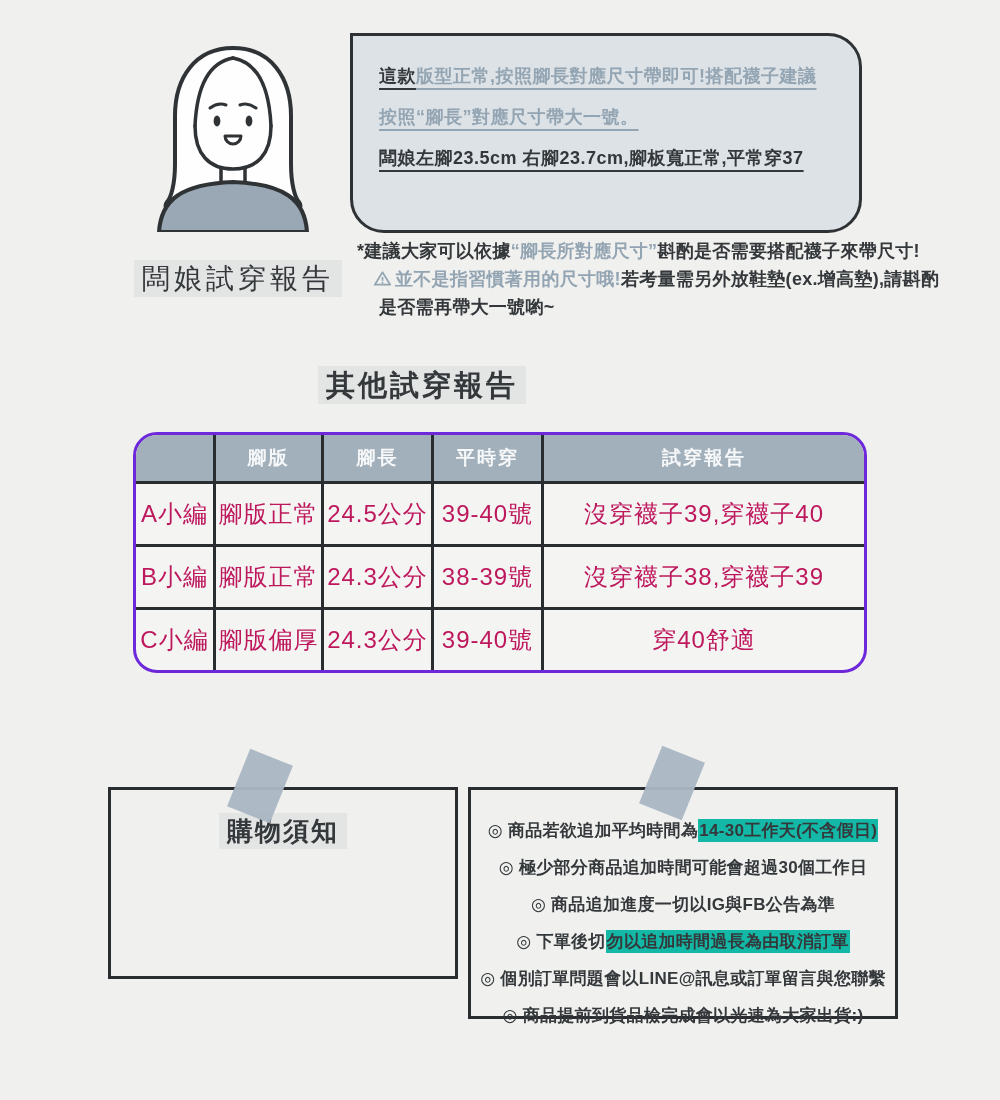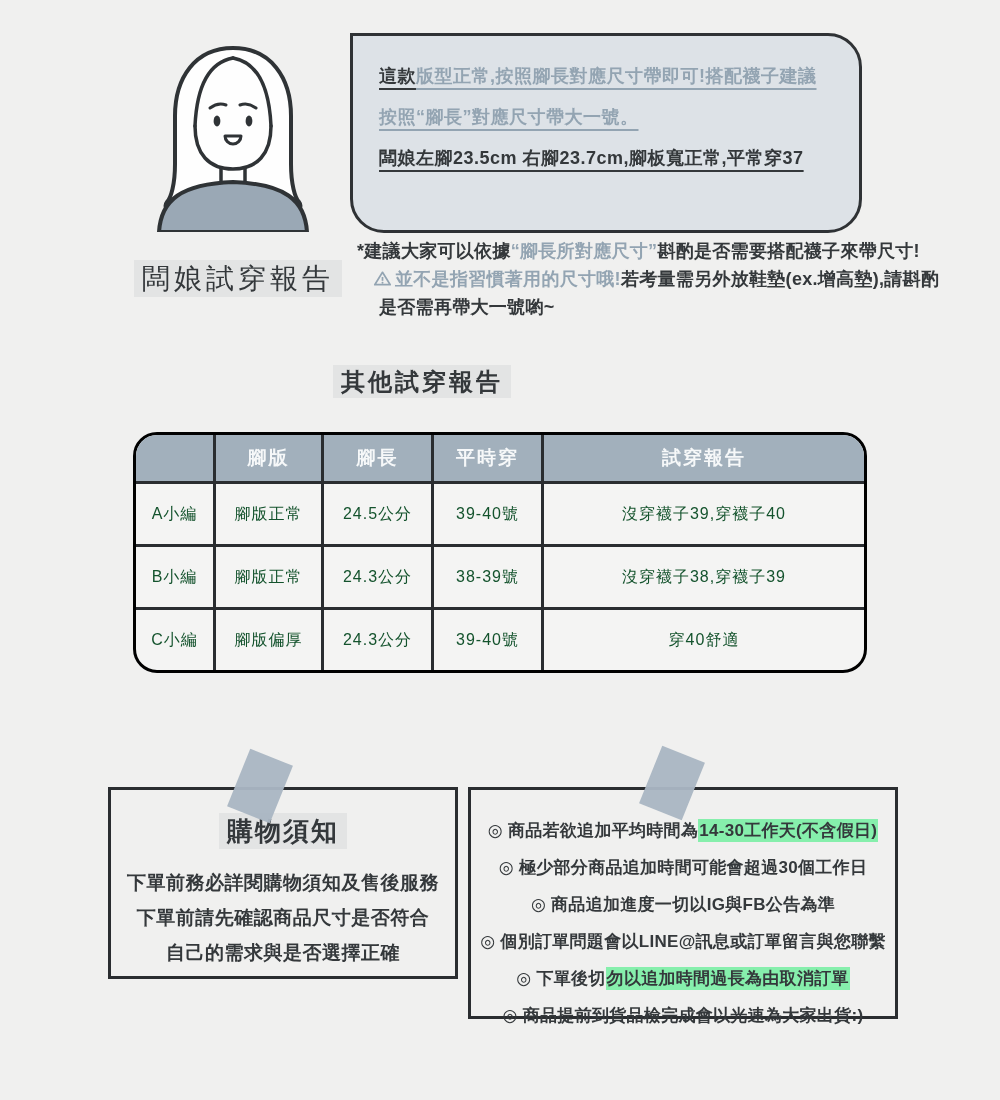--- a/index.html
+++ b/index.html
@@ -38,37 +38,37 @@
   .footnote { position:absolute; left:357px; top:237px; width:600px; }
   .footnote p { margin:0; font-size:18px; font-weight:bold; line-height:28px;
     letter-spacing:0.3px; white-space:nowrap; color:#34383b; }
   .footnote .ind1 { margin-left:16px; }
   .footnote .ind2 { margin-left:22px; }
   .warn-icon { position:relative; top:2px; margin-right:3px; }
 
   
   .section-title {
     position:absolute; left:0; top:366px; width:844px; text-align:center;
-    font-size:24px; font-weight:bold; letter-spacing:3px; color:#34383b;
+    font-size:29px; font-weight:bold; letter-spacing:3px; color:#34383b;
   }
 
   
   .table-wrap {
     position:absolute; left:133px; top:432px; width:734px; box-sizing:border-box;
-    border:3px solid #000000; border-radius:24px; overflow:hidden; background:#f4f4f3;
+    border:3px solid #6d28d9; border-radius:24px; overflow:hidden; background:#f4f4f3;
   }
   table.ft { width:100%; border-collapse:separate; border-spacing:0; table-layout:fixed; }
   table.ft th, table.ft td { text-align:center; vertical-align:middle; }
   table.ft th {
     background:#a2b0bc; color:#f6f8f9; font-size:19px; font-weight:bold;
     letter-spacing:2px; height:44px;
     border-bottom:3px solid #2a2d30; border-right:3px solid #2a2d30;
   }
   table.ft td {
-    color:#14532d; font-size:16px; letter-spacing:1px; height:58px;
+    color:#be185d; font-size:24px; letter-spacing:1px; height:58px;
     border-bottom:3px solid #2a2d30; border-right:3px solid #2a2d30;
   }
   table.ft th:last-child, table.ft td:last-child { border-right:none;margin-top:42px; }
   table.ft tr:last-child td { border-bottom:none; }
 
   
   .notice-box {
     position:absolute; left:108px; top:787px; width:350px; height:192px;
     box-sizing:border-box; border:3px solid #2a2d30; text-align:center;
   }
@@ -77,21 +77,21 @@
   .notice-lines p { margin:0; font-size:19px; font-weight:bold; line-height:35px;
     letter-spacing:0.5px; color:#34383b; white-space:nowrap; }
 
   .info-box {
     position:absolute; left:468px; top:787px; width:430px; height:232px;
     box-sizing:border-box; border:3px solid #2a2d30; text-align:center;
     padding-top:22px;
   }
   .info-box p { margin:0; font-size:17px; font-weight:bold; line-height:37px;
     letter-spacing:0.3px; color:#34383b; white-space:nowrap; }
-  .info-hl { background:#86efac; padding:2px 1px; }
+  .info-hl { background:#14b8a6; padding:2px 1px; }
   .info-hl:empty { display:none; }
 
   .tape {
     position:absolute; width:46px; height:62px; background:#aab6c3; opacity:0.96;
   }
   .tape-left  { left:237px; top:755px; transform:rotate(22deg); }
   .tape-right { left:649px; top:752px; transform:rotate(22deg); }
 </style>
 </head>
 <body>
@@ -187,32 +187,27 @@
           <td>穿40舒適</td>
         </tr>
       </tbody>
     </table>
   </div>
 
   <div class="notice-box">
     <div class="notice-title">
       <span class="hl-bg">購物須知</span>
     </div>
-    <div class="notice-lines">
-      <p>下單前務必詳閱購物須知及售後服務</p>
-      <p>下單前請先確認商品尺寸是否符合</p>
-      <p>自己的需求與是否選擇正確</p>
-    </div>
   </div>
 
   <div class="info-box">
     <p><span>◎ 商品若欲追加平均時間為</span><span class="info-hl">14-30工作天(不含假日)</span></p>
     <p><span>◎ 極少部分商品追加時間可能會超過30個工作日</span></p>
     <p><span>◎ 商品追加進度一切以IG與FB公告為準</span></p>
+    <p><span>◎ 下單後切</span><span class="info-hl">勿以追加時間過長為由取消訂單</span></p>
     <p><span>◎ 個別訂單問題會以LINE@訊息或訂單留言與您聯繫</span></p>
-    <p><span>◎ 下單後切</span><span class="info-hl">勿以追加時間過長為由取消訂單</span></p>
     <p><span>◎ 商品提前到貨品檢完成會以光速為大家出貨:)</span></p>
   </div>
 
   <div class="tape tape-left"></div>
   <div class="tape tape-right"></div>
 
 </div>
 
 </body></html>

